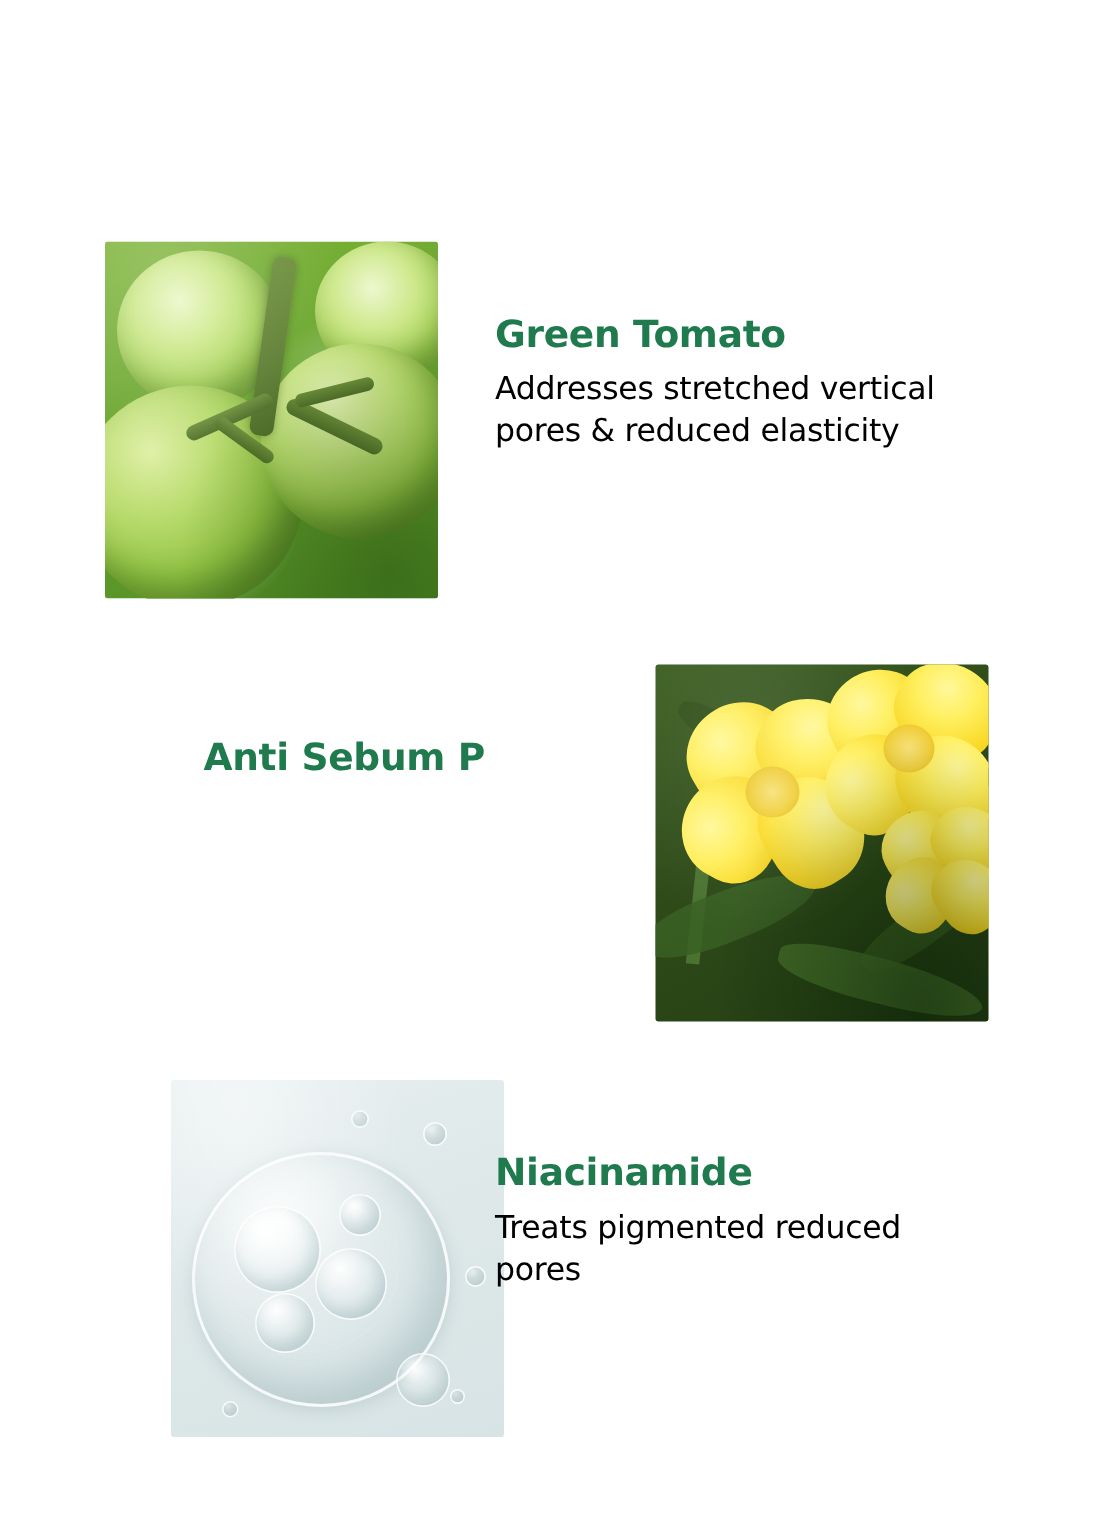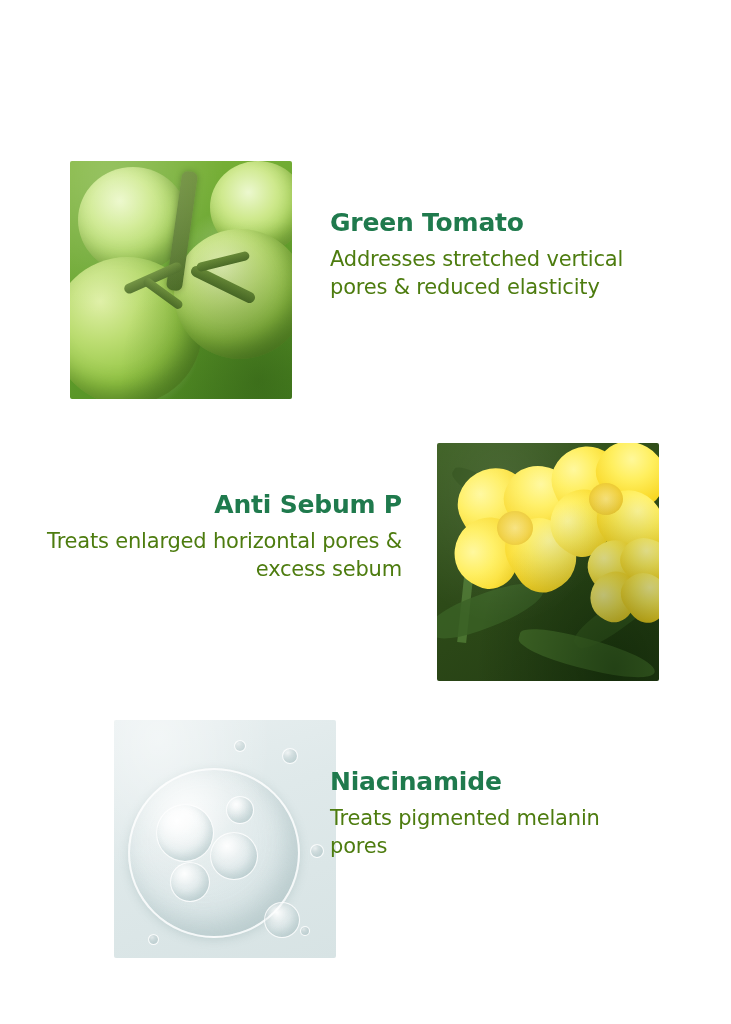--- a/index.html
+++ b/index.html
@@ -51,44 +51,44 @@
     border-radius: 2px;
   }
   .thumb-left { left: 70px; top: 0; }
   .thumb-right { left: 437px; top: 0; }
 
   .text-block {
     position: absolute;
     width: 300px;
   }
   .text-left {
-    left: 27px;
+    left: 42px;
     top: 47px;
-    text-align: right;
+    text-align: center;
     width: 375px;
   }
   .text-right {
     left: 330px;
     top: 47px;
     text-align: left;
     width: 300px;
   }
   .ing-name {
     font-family: "DejaVu Sans", sans-serif;
     font-weight: bold;
     font-size: 25px;
     color: #1f7a4d;
     margin: 0 0 9px 0;
     letter-spacing: -0.2px;
   }
   .ing-desc {
     font-family: "DejaVu Sans", sans-serif;
     font-size: 21px;
     line-height: 1.33;
-    color: #4d7c0f;
+    color: #000000;
     margin: 0;
     letter-spacing: -0.2px;
   }
 
   
   .tomato {
     background:
       radial-gradient(circle at 30% 78%, rgba(255,255,255,0.55) 0%, rgba(255,255,255,0) 26%),
       radial-gradient(circle at 72% 40%, rgba(255,255,255,0.35) 0%, rgba(255,255,255,0) 22%),
       linear-gradient(160deg, #7fb53a 0%, #6aa62f 40%, #4e8b23 100%);
@@ -278,21 +278,20 @@
     </div>
     <div class="text-block text-right">
       <p class="ing-name">Green Tomato</p>
       <p class="ing-desc">Addresses stretched vertical pores &amp; reduced elasticity</p>
     </div>
   </div>
 
   <div class="row row-2">
     <div class="text-block text-left">
       <p class="ing-name">Anti Sebum P</p>
-      <p class="ing-desc">Treats enlarged horizontal pores &amp; excess sebum</p>
     </div>
     <div class="thumb thumb-right primrose">
       <div class="leafy l4"></div>
       <div class="leafy l5"></div>
       <div class="stemv"></div>
       <div class="leafy l1"></div>
       <div class="leafy l3"></div>
       <div class="leafy l2"></div>
       <div class="flower fl-a">
         <div class="petal p1"></div>
@@ -328,17 +327,17 @@
       <div class="b b5"></div>
       <div class="b b6"></div>
       <div class="b b7"></div>
       <div class="b b8"></div>
       <div class="b b9"></div>
       <div class="b b10"></div>
       <div class="sheen"></div>
     </div>
     <div class="text-block text-right">
       <p class="ing-name">Niacinamide</p>
-      <p class="ing-desc">Treats pigmented melanin pores</p>
+      <p class="ing-desc">Treats pigmented reduced pores</p>
     </div>
   </div>
 
 </div>
 
 </body></html>

